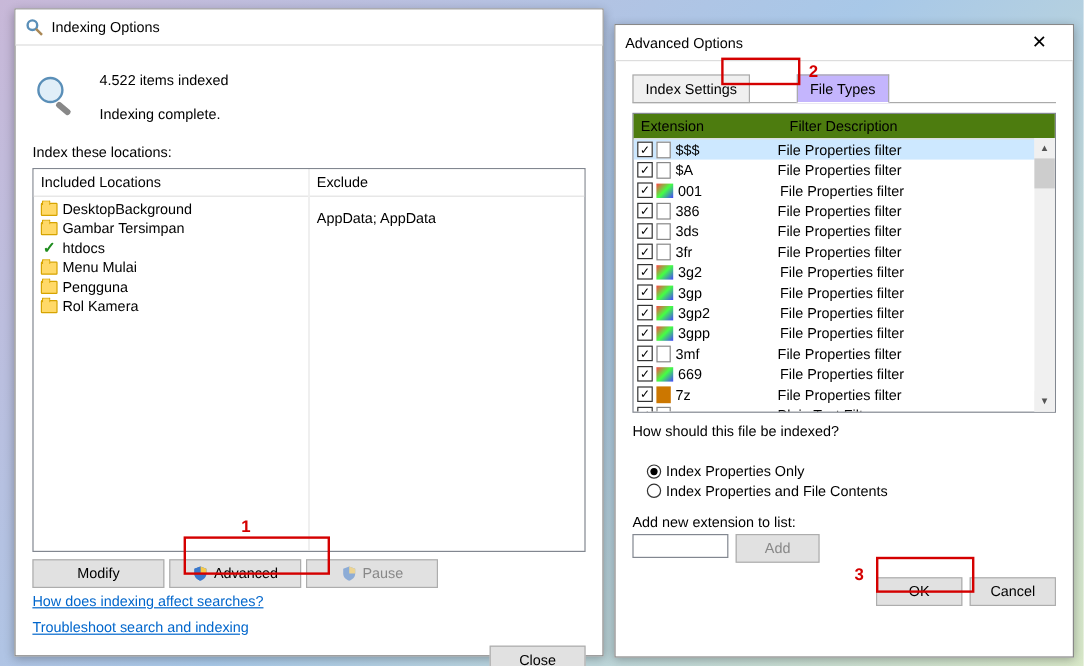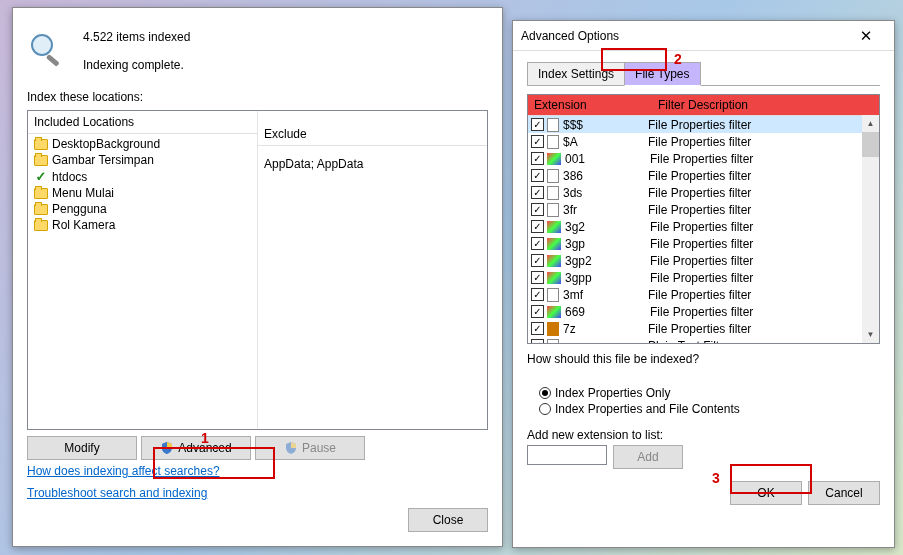--- a/index.html
+++ b/index.html
@@ -12,45 +12,45 @@
 .content { padding: 10px 14px; }
 
 
 #w1 { left: 12px; top: 7px; width: 491px; height: 540px; }
 #w1 .mag { width: 40px; height: 40px; display: inline-block; vertical-align: top; }
 #w1 .status { display: flex; align-items: flex-start; gap: 16px; margin-top: 12px; margin-bottom: 18px; }
 #w1 .label-line { margin: 6px 0; }
 .listbox { border: 1px solid #828790; background: #fff; height: 320px; display: flex; }
 .list-col { overflow: hidden; }
 .list-col.included { width: 230px; border-right: 1px solid #e5e5e5; }
-.list-col.exclude { flex: 1; margin-top: 12px; }
+.list-col.exclude { flex: 1; }
 .list-header { padding: 4px 6px; background: #fff; border-bottom: 1px solid #e1e1e1; }
 .list-body { padding: 2px 0; }
 .list-row { display: flex; align-items: center; padding: 1px 6px; gap: 4px; }
 .folder-ic { width: 14px; height: 11px; background: #ffd968; border: 1px solid #d6a400; border-radius: 1px; position: relative; }
 .folder-ic::before { content: ""; position: absolute; top: -3px; left: 0; width: 5px; height: 3px; background: #ffd968; border: 1px solid #d6a400; border-bottom: none; border-radius: 1px 1px 0 0; }
 .check-ic { color: #1e8c1e; font-weight: bold; font-size: 13px; width: 14px; display: inline-block; text-align: center; }
 .btnrow { display: flex; gap: 4px; margin-top: 6px; }
 .btn { height: 24px; min-width: 110px; padding: 0 10px; background: #e1e1e1; border: 1px solid #adadad; cursor: pointer; display: inline-flex; align-items: center; justify-content: center; gap: 4px; }
 .btn.disabled { color: #888; }
 .shield { width: 14px; height: 14px; }
 .link { color: #0066cc; text-decoration: underline; cursor: pointer; display: inline-block; margin: 4px 0; }
 
 
 .hl { position: absolute; border: 2px solid #d40000; pointer-events: none; }
 .hl-num { position: absolute; color: #d40000; font-weight: bold; font-size: 14px; }
 
 
 #w2 { left: 512px; top: 20px; width: 383px; height: 528px; }
-.tabrow { display: flex; border-bottom: 1px solid #aaa; margin-bottom: 8px; }
+.tabrow { display: flex; border-bottom: 1px solid #aaa; margin-bottom: 8px; gap: 40px; }
 .tab { padding: 4px 10px; border: 1px solid #aaa; background: #fff; margin-right: -1px; cursor: pointer; position: relative; top: 1px; }
 .tab.active { background: #c4b5fd; border-bottom: 1px solid #fff; }
 .tab.inactive { background: #f0f0f0; }
 .tablewrap { border: 1px solid #828790; height: 250px; position: relative; }
-.tablehdr { display: flex; background: #ef4444; border-bottom: 1px solid #ddd; }
+.tablehdr { display: flex; background: #4d7c0f; border-bottom: 1px solid #ddd; }
 .th { padding: 3px 6px; }
 .th.ext { width: 124px; }
 .th.desc { flex: 1; }
 .tablebody { overflow-y: hidden; height: 227px; }
 .trow { display: flex; align-items: center; padding: 0 3px; height: 17px; }
 .trow.sel { background: #cde8ff; }
 .chk { width: 13px; height: 13px; border: 1px solid #333; display: inline-flex; align-items: center; justify-content: center; font-size: 10px; margin-right: 3px; background: #fff; }
 .chk::after { content: "✓"; color: #000; }
 .fic { width: 16px; height: 16px; margin-right: 4px; display: inline-flex; align-items: center; justify-content: center; }
 .fic.file { background: #fff; border: 1px solid #888; width: 12px; height: 14px; }
@@ -68,20 +68,27 @@
 .addlabel { margin: 12px 0 3px; }
 .addrow { display: flex; gap: 6px; }
 .addinput { width: 80px; height: 20px; border: 1px solid #828790; padding: 1px 3px; }
 .okrow { display: flex; justify-content: flex-end; gap: 6px; margin-top: 12px; }
 .okrow .btn { min-width: 72px; }
 </style>
 </head>
 <body>
 
 <div id="w1" class="window">
+  <div class="titlebar">
+    <svg class="icon" viewBox="0 0 16 16">
+        <circle cx="6" cy="6" r="4" fill="none" stroke="#5a8fb8" stroke-width="2"></circle>
+        <line x1="9" y1="9" x2="14" y2="14" stroke="#aa8855" stroke-width="2"></line>
+      </svg>
+    <span class="title">Indexing Options</span>
+  </div>
   <div class="content">
     <div class="status">
       <svg class="mag" viewBox="0 0 40 40">
           <circle cx="15" cy="15" r="10" fill="#e0eef8" stroke="#5a8fb8" stroke-width="2"></circle>
           <rect x="22" y="24" width="14" height="5" rx="2" fill="#888" transform="rotate(40 22 24)"></rect>
         </svg>
       <div>
         <div style="margin-bottom:14px;">4.522 items indexed</div>
         <div>Indexing complete.</div>
       </div>

